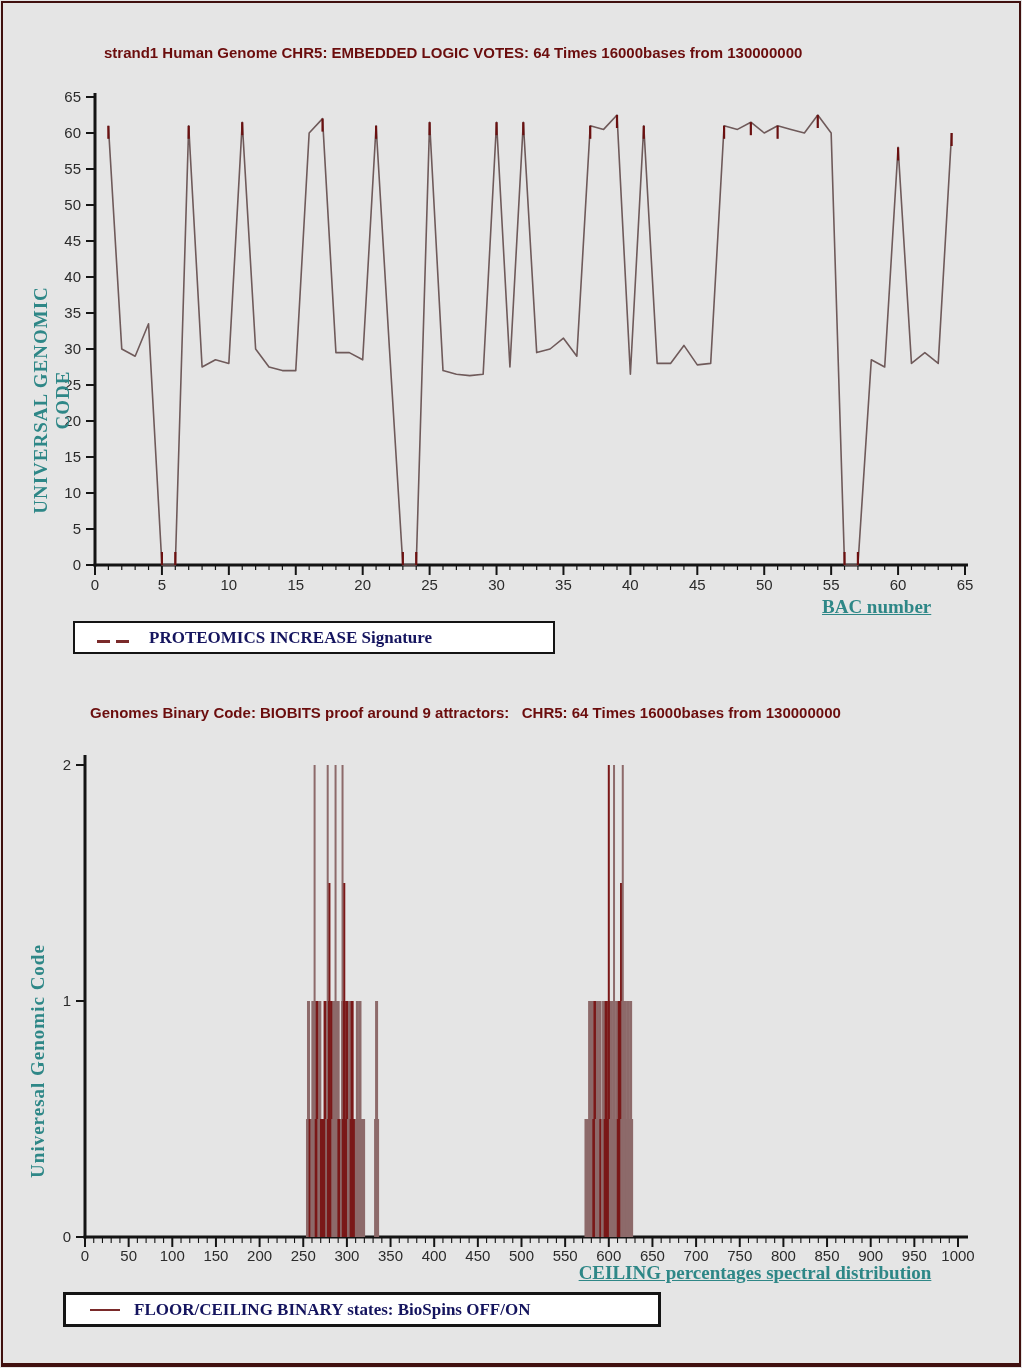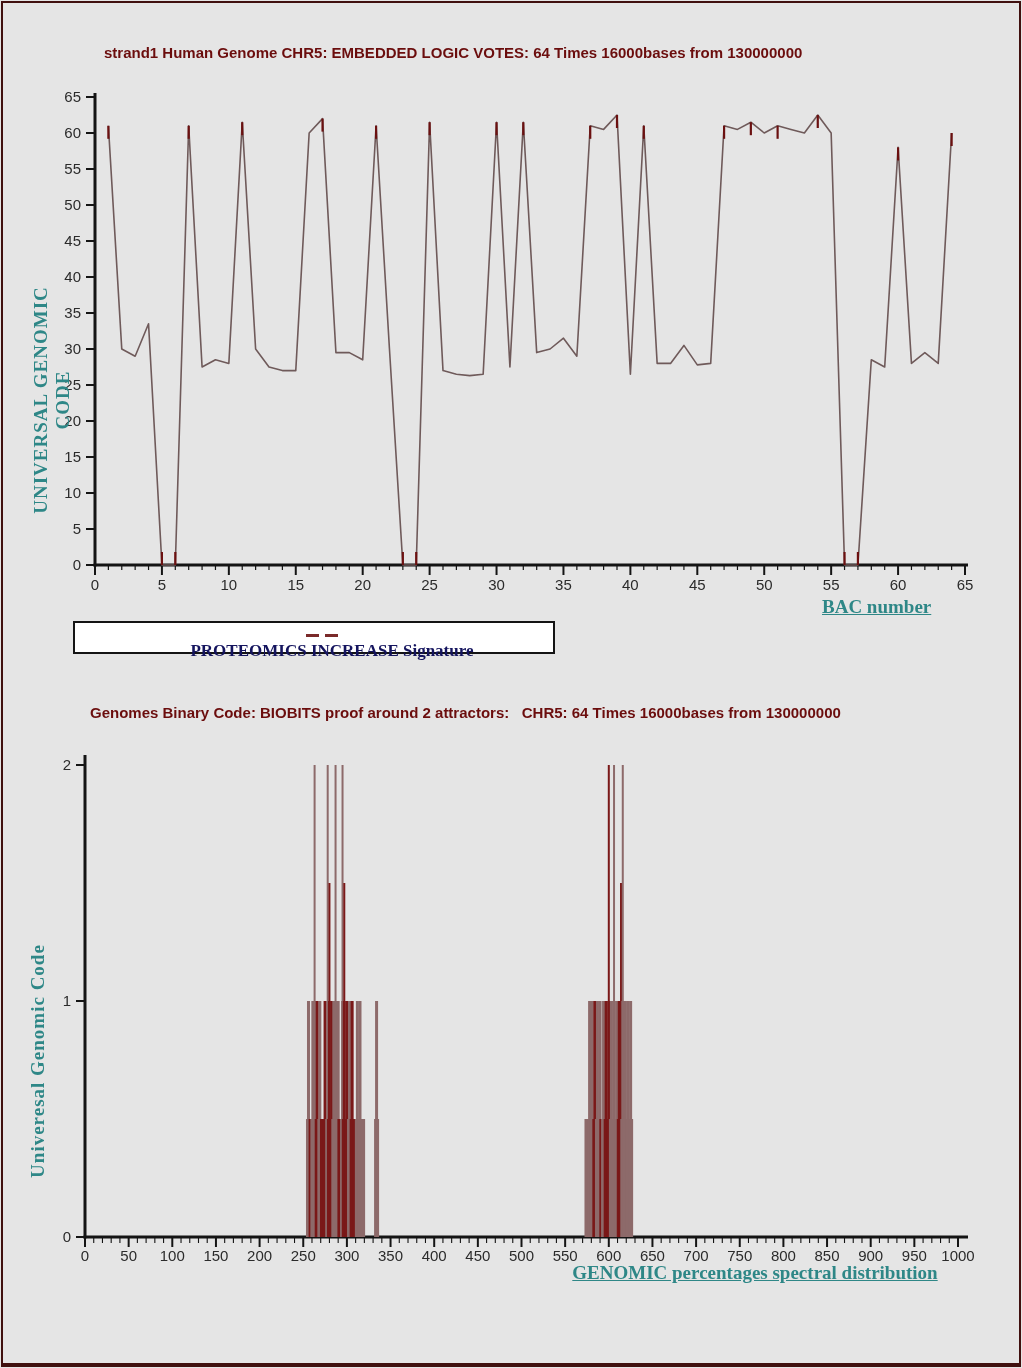--- a/index.html
+++ b/index.html
@@ -12,21 +12,21 @@
   #bottom-title{left:90px;top:704px;}
   .vlabel{position:absolute;transform:rotate(-90deg);transform-origin:0 0;
           font:bold 19px "Liberation Serif",serif;color:#2e8787;text-align:center;letter-spacing:1px;}
   #top-ylabel{left:30px;top:534px;width:268px;}
   #bottom-ylabel{left:27px;top:1234px;width:346px;}
   .hlabel{position:absolute;font:bold 19px "Liberation Serif",serif;color:#2e8787;text-decoration:underline;}
   #top-xlabel{left:822px;top:596px;width:200px;}
   #bottom-xlabel{left:555px;top:1262px;width:400px;text-align:center;}
   .legend-box{position:absolute;border:2px solid #141414;background:#ffffff;
               display:flex;align-items:center;}
-  #top-legend{left:73px;top:621px;width:456px;height:29px;padding-left:22px;flex-direction:column;}
+  #top-legend{left:73px;top:621px;width:456px;height:29px;padding-left:22px;}
   #bottom-legend{left:63px;top:1292px;width:568px;height:29px;padding-left:24px;border-width:3px;}
   .legend-text{font:bold 17px "Liberation Serif",serif;color:#14145e;margin-left:14px;white-space:pre;}
   .dash{display:inline-block;width:13px;height:3px;background:#7a2a2a;margin-right:6px;}
   .solid-line{display:inline-block;width:30px;height:2px;background:#7a2a2a;}
   svg{position:absolute;left:0;}
   #topsvg{top:0;width:1022px;height:680px;}
   #botsvg{top:680px;width:1022px;height:688px;}
   .tick{font:15px "Liberation Sans",sans-serif;fill:#2b2b2b;}
 </style>
 </head>
@@ -174,21 +174,21 @@
     </svg>
 
   <div id="top-ylabel" class="vlabel">UNIVERSAL GENOMIC CODE</div>
   <div id="top-xlabel" class="hlabel">BAC number</div>
 
   <div id="top-legend" class="legend-box">
     <span><span class="dash"></span><span class="dash"></span></span>
     <span class="legend-text">PROTEOMICS INCREASE Signature</span>
   </div>
 
-  <div id="bottom-title" class="chart-title">Genomes Binary Code: BIOBITS proof around 2 attractors:   CHR5: 64 Times 16000bases from 130000000</div>
+  <div id="bottom-title" class="chart-title">Genomes Binary Code: BIOBITS proof around 9 attractors:   CHR5: 64 Times 16000bases from 130000000</div>
 
   <svg id="botsvg">
       <line x1="85" y1="75" x2="85" y2="558.5" stroke="#141414" stroke-width="3"></line>
       <line x1="83.5" y1="557" x2="968" y2="557" stroke="#141414" stroke-width="3"></line>
       <line x1="76" y1="557" x2="85" y2="557" stroke="#141414" stroke-width="2"></line>
       <text x="71" y="562" text-anchor="end" class="tick">0</text>
       <line x1="76" y1="321" x2="85" y2="321" stroke="#141414" stroke-width="2"></line>
       <text x="71" y="326" text-anchor="end" class="tick">1</text>
       <line x1="76" y1="85" x2="85" y2="85" stroke="#141414" stroke-width="2"></line>
       <text x="71" y="90" text-anchor="end" class="tick">2</text>
@@ -401,17 +401,21 @@
       <rect x="621.768" y="85" width="2" height="236" fill="#8d6a6a"></rect>
       <rect x="622.887" y="439" width="5" height="118" fill="#8d6a6a"></rect>
       <rect x="623.887" y="321" width="3" height="118" fill="#8d6a6a"></rect>
       <rect x="625.506" y="439" width="5" height="118" fill="#8d6a6a"></rect>
       <rect x="626.506" y="321" width="3" height="118" fill="#8d6a6a"></rect>
       <rect x="628.125" y="439" width="5" height="118" fill="#8d6a6a"></rect>
       <rect x="629.125" y="321" width="3" height="118" fill="#8d6a6a"></rect>
     </svg>
 
   <div id="bottom-ylabel" class="vlabel">Univeresal Genomic Code</div>
-  <div id="bottom-xlabel" class="hlabel">GENOMIC percentages spectral distribution</div>
-
+  <div id="bottom-xlabel" class="hlabel">CEILING percentages spectral distribution</div>
+
+  <div id="bottom-legend" class="legend-box">
+    <span class="solid-line"></span>
+    <span class="legend-text">FLOOR/CEILING BINARY states: BioSpins OFF/ON</span>
+  </div>
 
   <div id="frame"></div>
 </div>
 
 </body></html>

